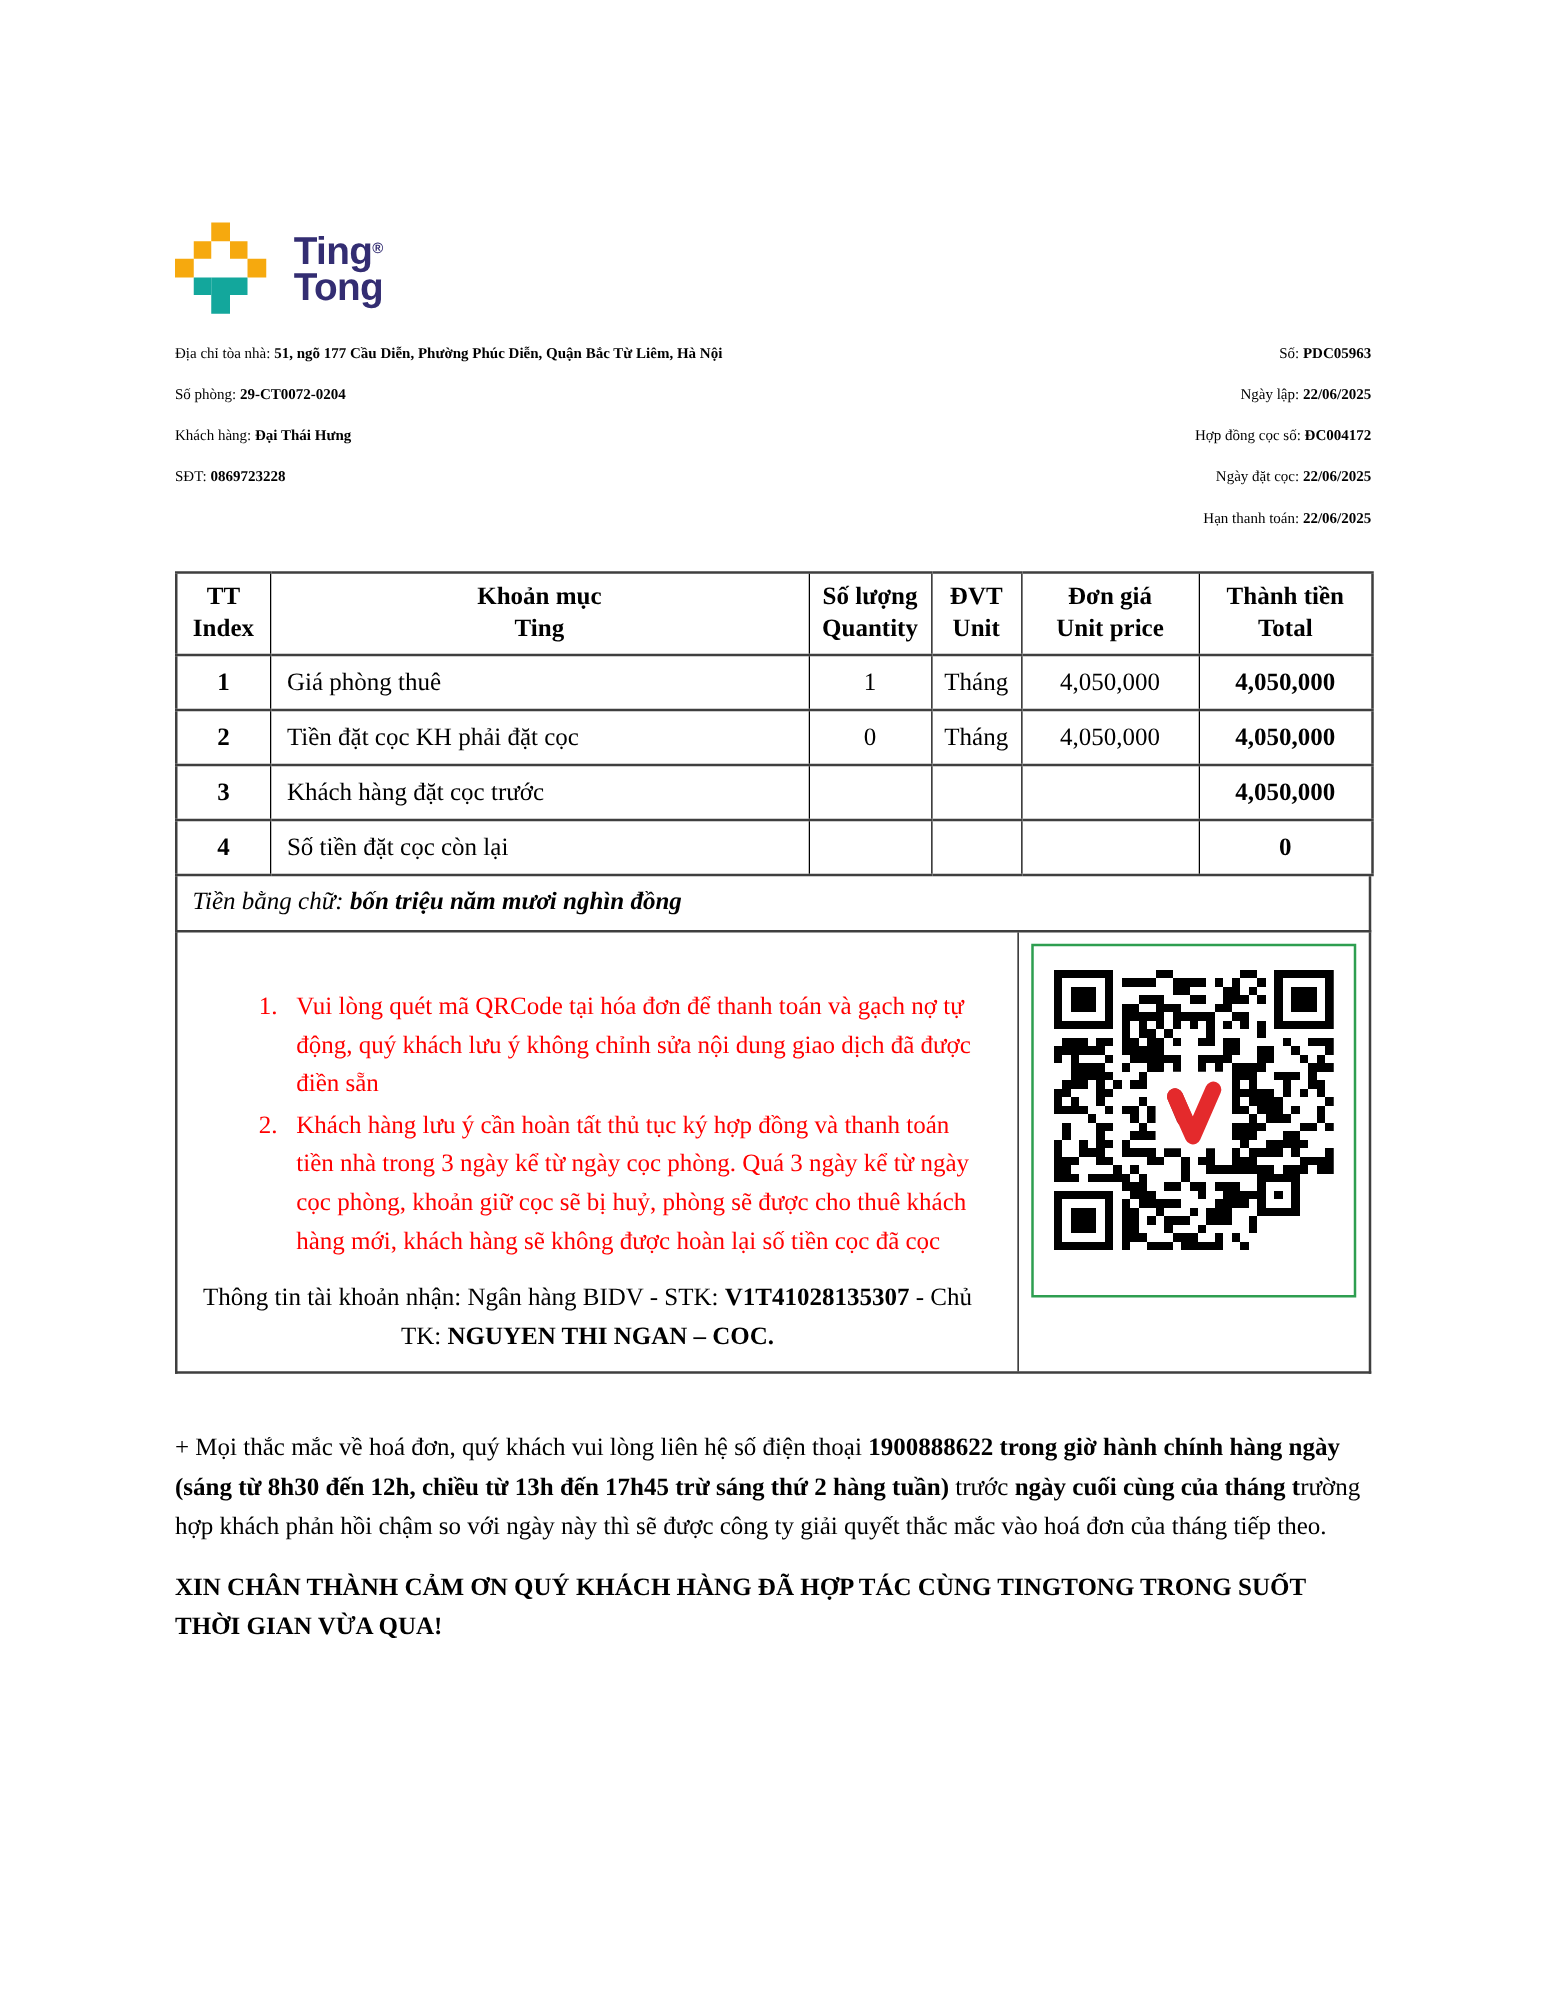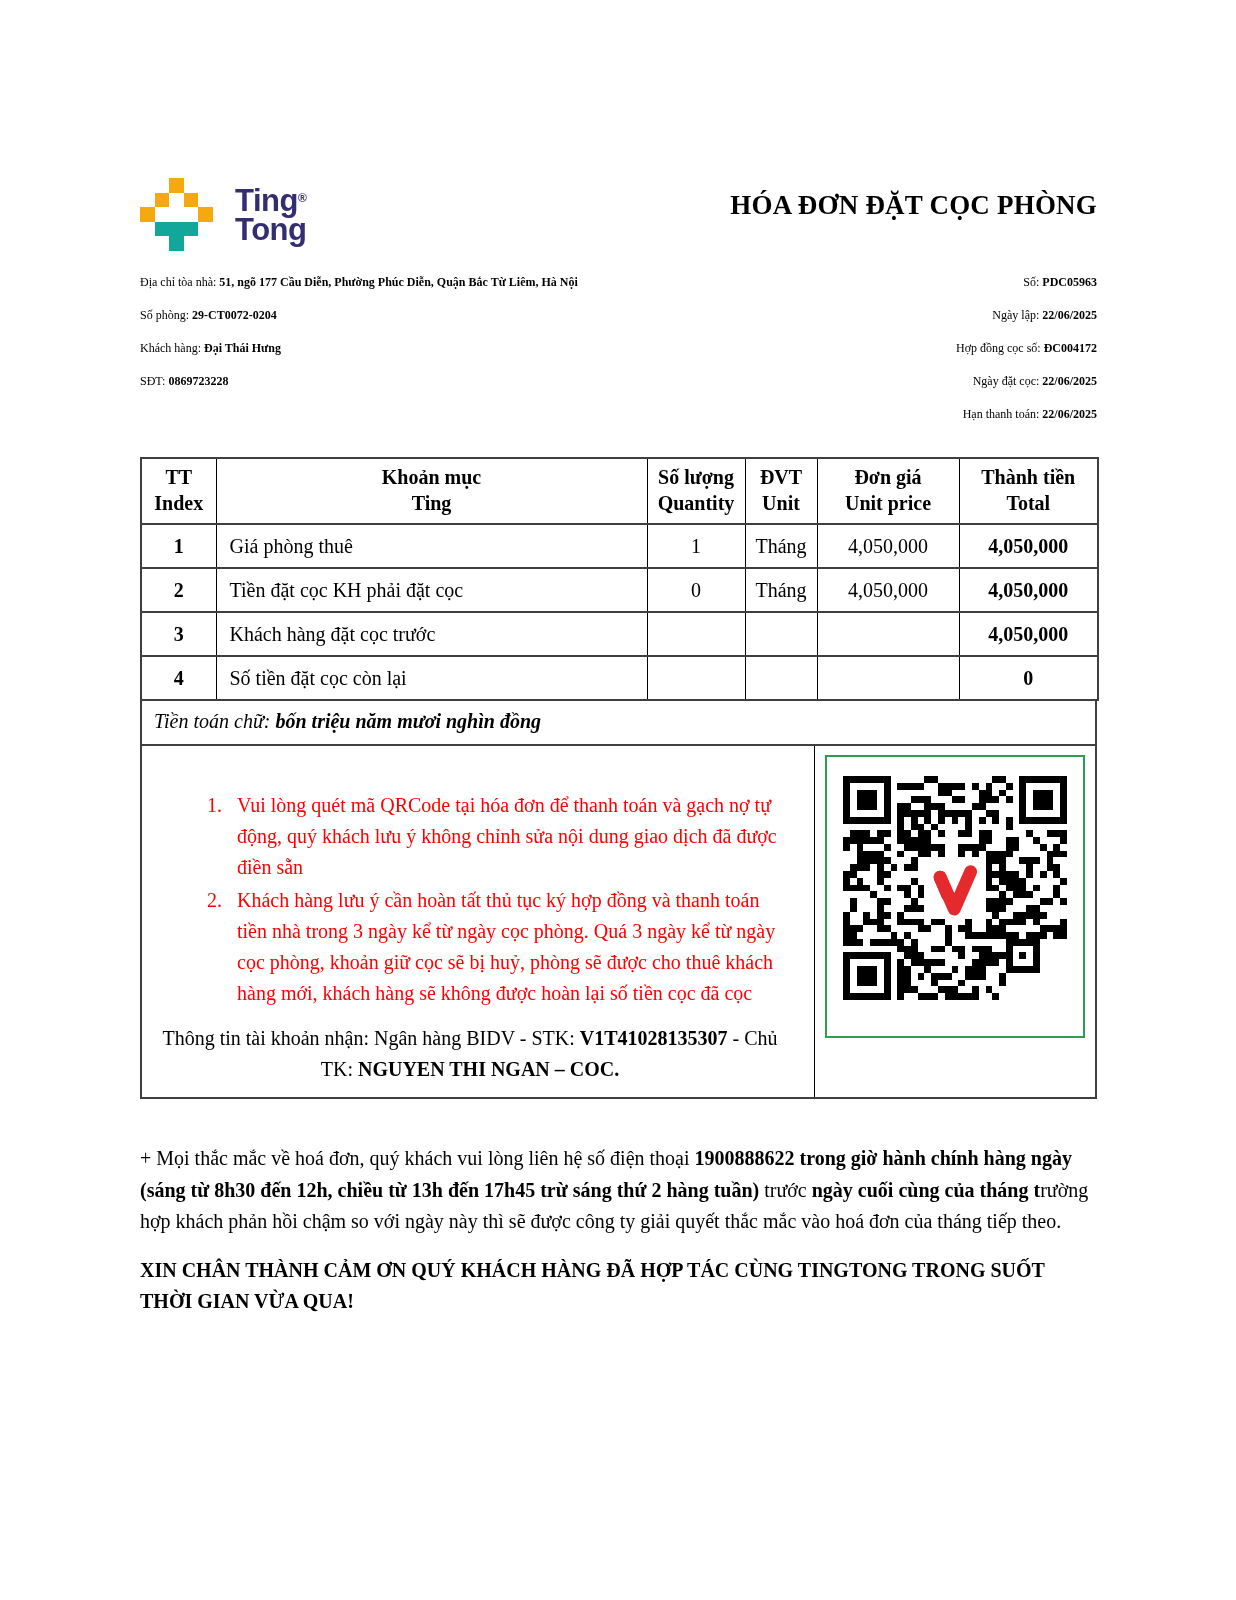--- a/index.html
+++ b/index.html
@@ -96,21 +96,20 @@
             <div></div>
             <div style="background: rgb(19, 167, 156);"></div>
             <div></div>
             <div></div>
           </div>
         <div class="logo-name" id="logo-name" style="color: rgb(51, 45, 114);">
           <span>Ting</span><span class="reg">®</span><br>
           <span>Tong</span>
         </div>
       </div>
-      <h1 class="doc-title">HÓA ĐƠN ĐẶT CỌC PHÒNG</h1>
     </div>
 
     <div class="info">
       <div class="info-left">
 
           <div class="info-line"><span class="lbl">Địa chỉ tòa nhà: </span><span class="val b">51, ngõ 177 Cầu Diễn, Phường Phúc Diễn, Quận Bắc Từ Liêm, Hà Nội</span></div>
 
           <div class="info-line"><span class="lbl">Số phòng: </span><span class="val b">29-CT0072-0204</span></div>
 
           <div class="info-line"><span class="lbl">Khách hàng: </span><span class="val b">Đại Thái Hưng</span></div>
@@ -208,21 +207,21 @@
             <td class="cell-name">Số tiền đặt cọc còn lại</td>
             <td class="cell-qty"></td>
             <td class="cell-unit"></td>
             <td class="cell-price"></td>
             <td class="cell-total">0</td>
           </tr>
         </tbody>
     </table>
 
     <div class="words-row">
-      <span class="lbl">Tiền toán chữ: </span><span class="val">bốn triệu năm mươi nghìn đồng</span>
+      <span class="lbl">Tiền bằng chữ: </span><span class="val">bốn triệu năm mươi nghìn đồng</span>
     </div>
 
     <div class="notes-box">
       <div class="notes-left">
         <ol class="red-list">
 
         <li>Vui lòng quét mã QRCode tại hóa đơn để thanh toán và gạch nợ tự động, quý khách lưu ý không chỉnh sửa nội dung giao dịch đã được điền sẵn</li>
             <li>Khách hàng lưu ý cần hoàn tất thủ tục ký hợp đồng và thanh toán tiền nhà trong 3 ngày kể từ ngày cọc phòng. Quá 3 ngày kể từ ngày cọc phòng, khoản giữ cọc sẽ bị huỷ, phòng sẽ được cho thuê khách hàng mới, khách hàng sẽ không được hoàn lại số tiền cọc đã cọc</li>
           </ol>
         <p class="account"><span>Thông tin tài khoản nhận: Ngân hàng BIDV - STK: </span><span class="b">V1T41028135307</span><span> - Chủ TK: </span><span class="b">NGUYEN THI NGAN – COC.</span></p>

